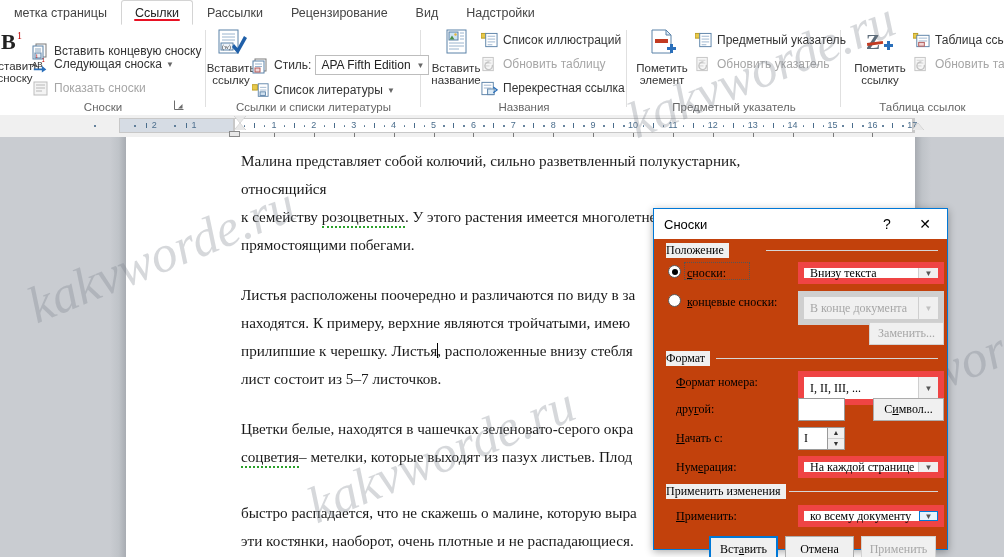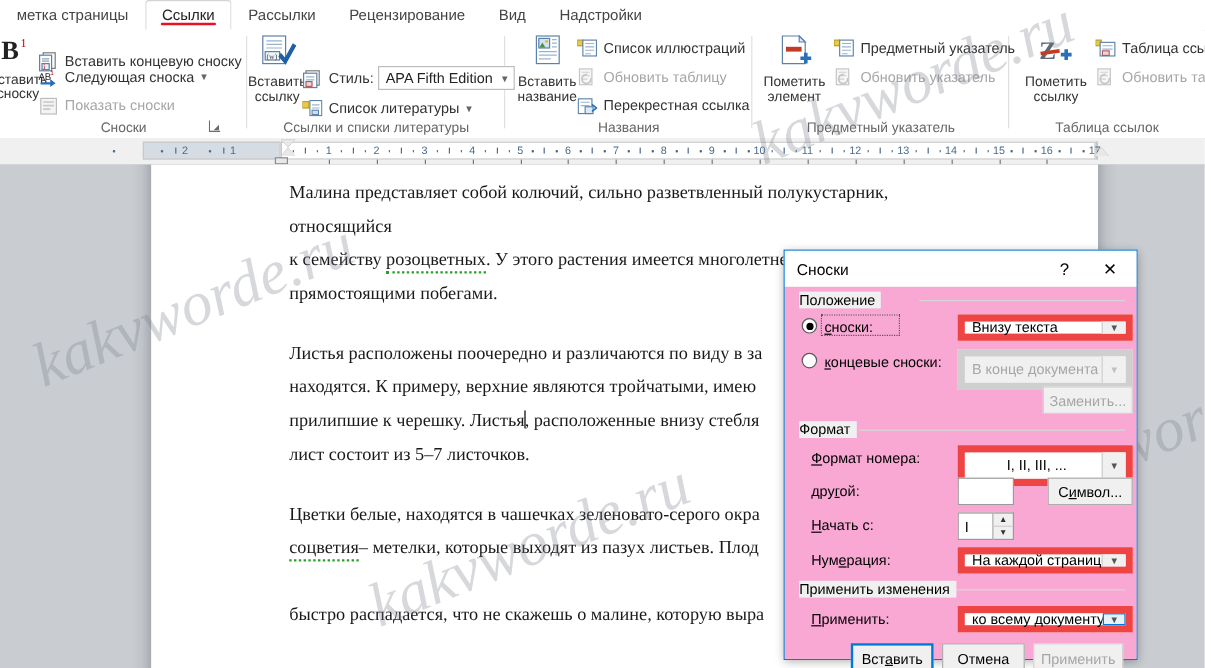--- a/index.html
+++ b/index.html
@@ -271,21 +271,22 @@
     font-size: 14px; color: #000;
   }
   .dlg-close {
     position: absolute; right: 2px; top: 0;
     width: 40px; height: 30px;
     display: flex; align-items: center; justify-content: center;
     font-size: 14px; color: #000;
   }
   .dlg-body {
     position: absolute; left: 0; top: 30px; right: 0; bottom: 0;
-    background: #f9a8d4;
+    background: #c2410c;
+    font-family: Liberation Serif, serif;
   }
   .grp-title {
     position: absolute;
     font-size: 12px; color: #000;
     background: #f0f0f0;
     padding-right: 5px;
     z-index: 2;
   }
   .grp-line {
     position: absolute; height: 1px;
@@ -819,20 +820,21 @@
           <span>находятся. К примеру, верхние являются тройчатыми, имею</span><br>
           <span>прилипшие к черешку. Листья</span><span class="caret-blink"></span><span>, расположенные внизу стебля</span><br>
           <span>лист состоит из 5–7 листочков.</span>
         </p>
 
         <p>
           <span>Цветки белые, находятся в чашечках зеленовато-серого окра</span><br>
           <span class="squiggle">соцветия</span><span>– метелки, которые выходят из пазух листьев. Плод</span><br>
           <br>
           <span>быстро распадается, что не скажешь о малине, которую выра</span><br>
+          <span>эти костянки, наоборот, очень плотные и не распадающиеся.</span>
         </p>
       </div>
     </div>
   </div>
 
   <div class="wm" style="left:20px;top:225px;font-size:52px;transform:rotate(-22deg);">kakvworde.ru</div>
   <div class="wm" style="left:300px;top:425px;font-size:52px;transform:rotate(-22deg);">kakvworde.ru</div>
   <div class="wm" style="left:620px;top:40px;font-size:52px;transform:rotate(-22deg);">kakvworde.ru</div>
   <div class="wm" style="left:830px;top:330px;font-size:52px;transform:rotate(-22deg);">kakvworde.ru</div>
 
@@ -869,21 +871,21 @@
       </div>
 
       <div class="dbtn disabled" style="left:215px;top:83px;width:75px;height:23px;">Заменить...</div>
 
       <div class="grp-title" style="left:12px;top:112px;">Формат</div>
       <div class="grp-line" style="left:62px;top:119px;width:222px;"></div>
 
       <div class="dlabel" style="left:22px;top:136px;">
         <span class="u">Ф</span><span>ормат номера:</span>
       </div>
-      <div class="dcombo" style="left:144px;top:132px;width:146px;height:34px;text-align:center;">
+      <div class="dcombo" style="left:144px;top:132px;width:146px;height:34px;">
         <span class="val">I, II, III, ...</span>
         <span class="arrow">▼</span>
       </div>
 
       <div class="dlabel" style="left:22px;top:163px;">
         <span>дру</span><span class="u">г</span><span>ой:</span>
       </div>
       <div class="dtext" style="left:144px;top:159px;width:47px;height:23px;">
         <span></span>
       </div>

